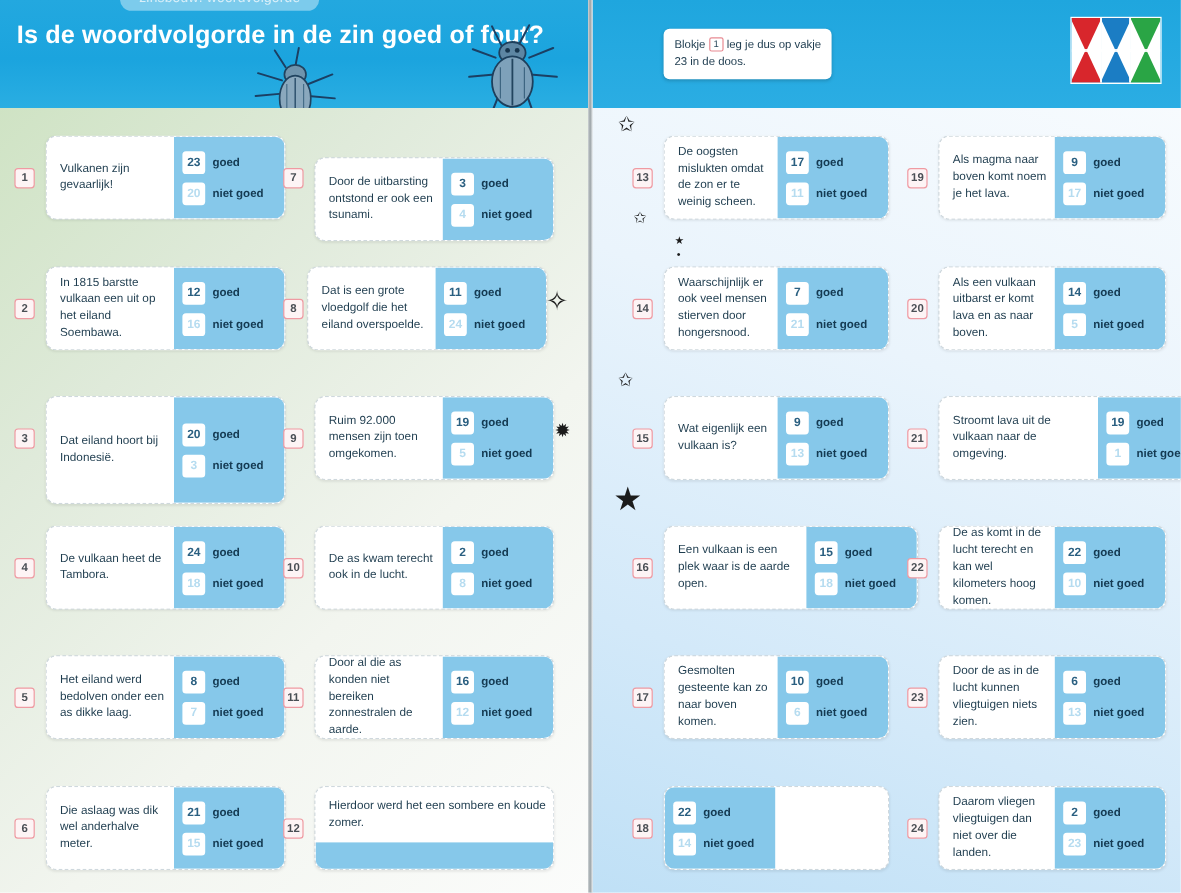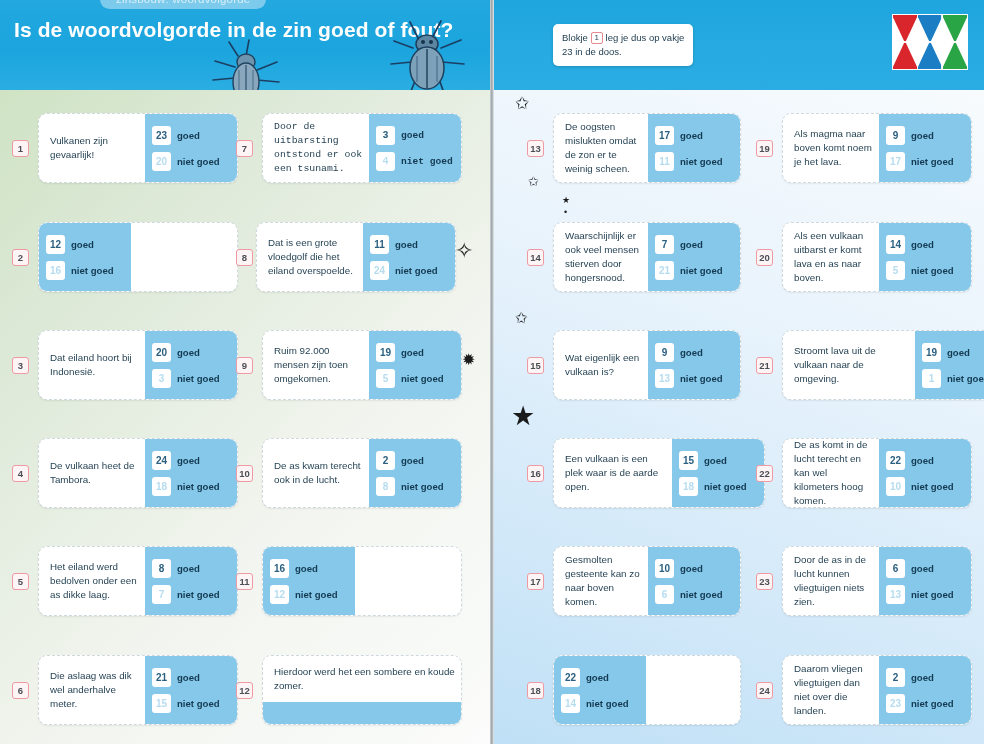--- a/index.html
+++ b/index.html
@@ -251,33 +251,34 @@
             <span class="ans-label">goed</span>
           </div>
           <div class="ans-row">
             <div class="ans-box">20</div>
             <span class="ans-label">niet goed</span>
           </div>
         </div>
       </div>
       <div class="item-num" style="left: 12px; top: 249px;">2</div>
       <div class="card" style="left: 38px; top: 222px; width: 200px; height: 70px;">
+        <div class="sentence">In 1815 barstte vulkaan een uit op het eiland Soembawa.</div>
         <div class="answers" style="background: rgb(134, 200, 234);">
           <div class="ans-row">
             <div class="ans-box dark">12</div>
             <span class="ans-label">goed</span>
           </div>
           <div class="ans-row">
             <div class="ans-box">16</div>
             <span class="ans-label">niet goed</span>
           </div>
         </div>
       </div>
       <div class="item-num" style="left: 12px; top: 357px;">3</div>
-      <div class="card" style="left: 38px; top: 330px; width: 200px; height: 70px;">
+      <div class="card" style="left: 38px; top: 330px; width: 200px; height: 90px;">
         <div class="sentence">Dat eiland hoort bij Indonesië.</div>
         <div class="answers" style="background: rgb(134, 200, 234);">
           <div class="ans-row">
             <div class="ans-box dark">20</div>
             <span class="ans-label">goed</span>
           </div>
           <div class="ans-row">
             <div class="ans-box">3</div>
             <span class="ans-label">niet goed</span>
           </div>
@@ -319,21 +320,21 @@
             <div class="ans-box dark">21</div>
             <span class="ans-label">goed</span>
           </div>
           <div class="ans-row">
             <div class="ans-box">15</div>
             <span class="ans-label">niet goed</span>
           </div>
         </div>
       </div>
       <div class="item-num" style="left: 236px; top: 140px;">7</div>
-      <div class="card" style="left: 262px; top: 113px; width: 200px; height: 70px; font-family: Liberation Mono, monospace;">
+      <div class="card" style="left: 262px; top: 131px; width: 200px; height: 70px;">
         <div class="sentence">Door de uitbarsting ontstond er ook een tsunami.</div>
         <div class="answers" style="background: rgb(134, 200, 234);">
           <div class="ans-row">
             <div class="ans-box dark">3</div>
             <span class="ans-label">goed</span>
           </div>
           <div class="ans-row">
             <div class="ans-box">4</div>
             <span class="ans-label">niet goed</span>
           </div>
@@ -376,20 +377,21 @@
             <span class="ans-label">goed</span>
           </div>
           <div class="ans-row">
             <div class="ans-box">8</div>
             <span class="ans-label">niet goed</span>
           </div>
         </div>
       </div>
       <div class="item-num" style="left: 236px; top: 573px;">11</div>
       <div class="card" style="left: 262px; top: 546px; width: 200px; height: 70px;">
+        <div class="sentence">Door al die as konden niet bereiken zonnestralen de aarde.</div>
         <div class="answers" style="background: rgb(134, 200, 234);">
           <div class="ans-row">
             <div class="ans-box dark">16</div>
             <span class="ans-label">goed</span>
           </div>
           <div class="ans-row">
             <div class="ans-box">12</div>
             <span class="ans-label">niet goed</span>
           </div>
         </div>

